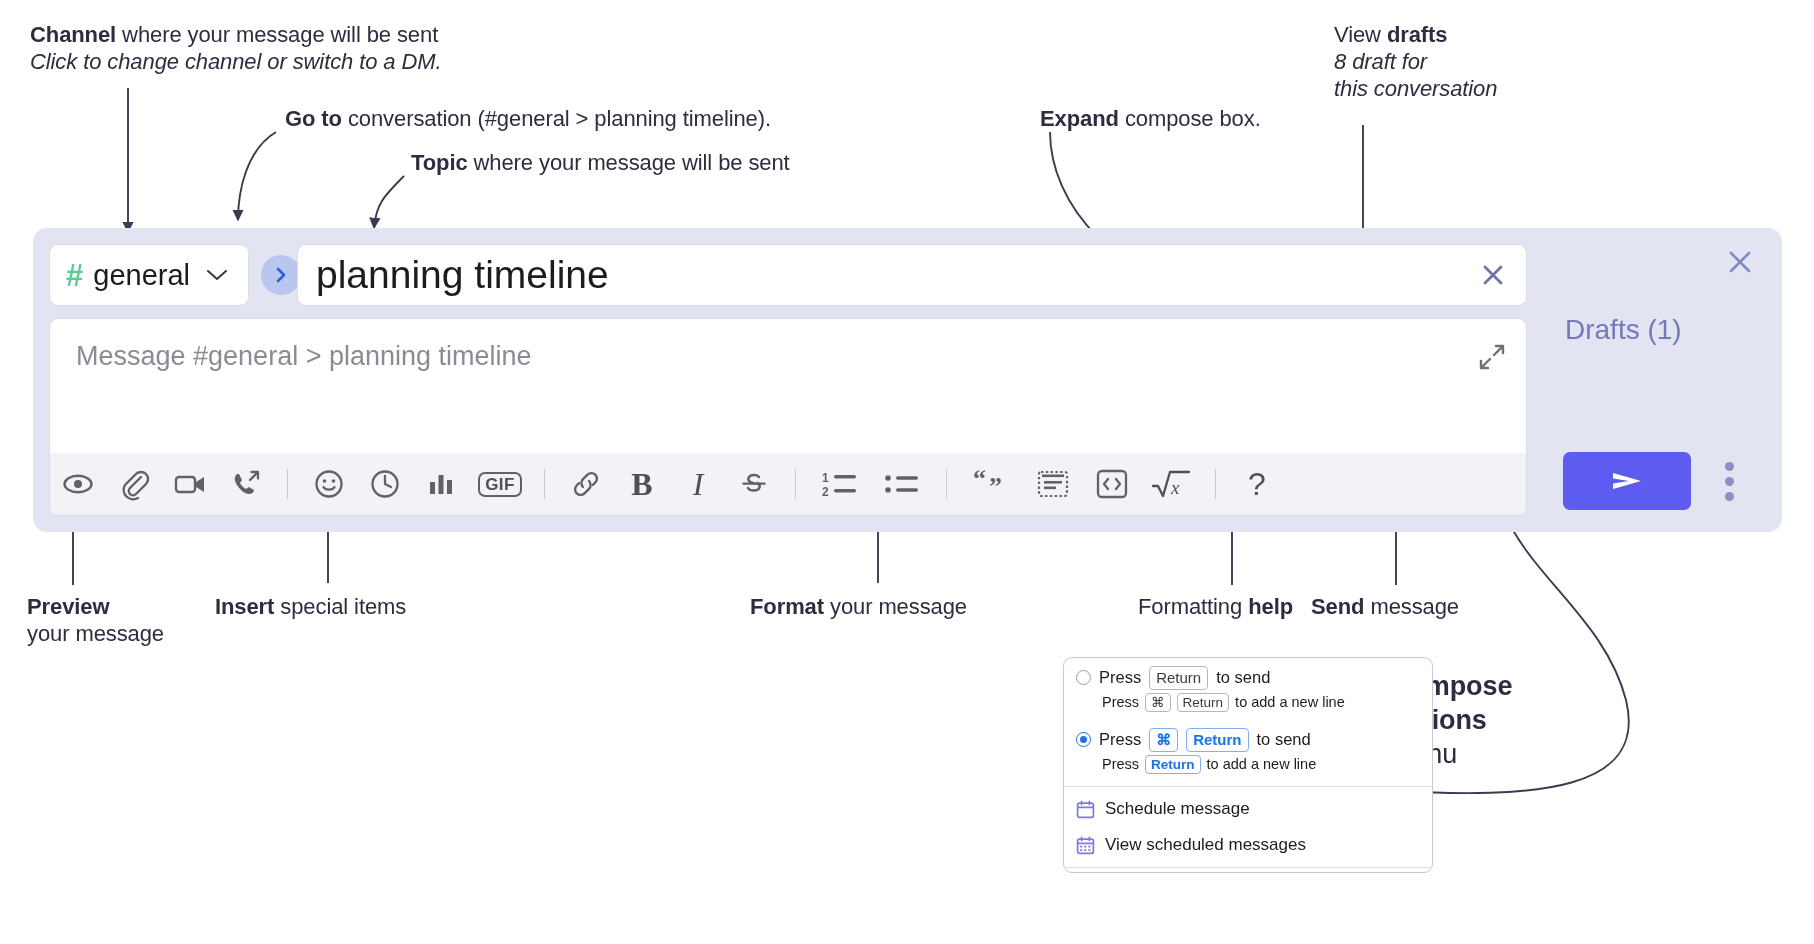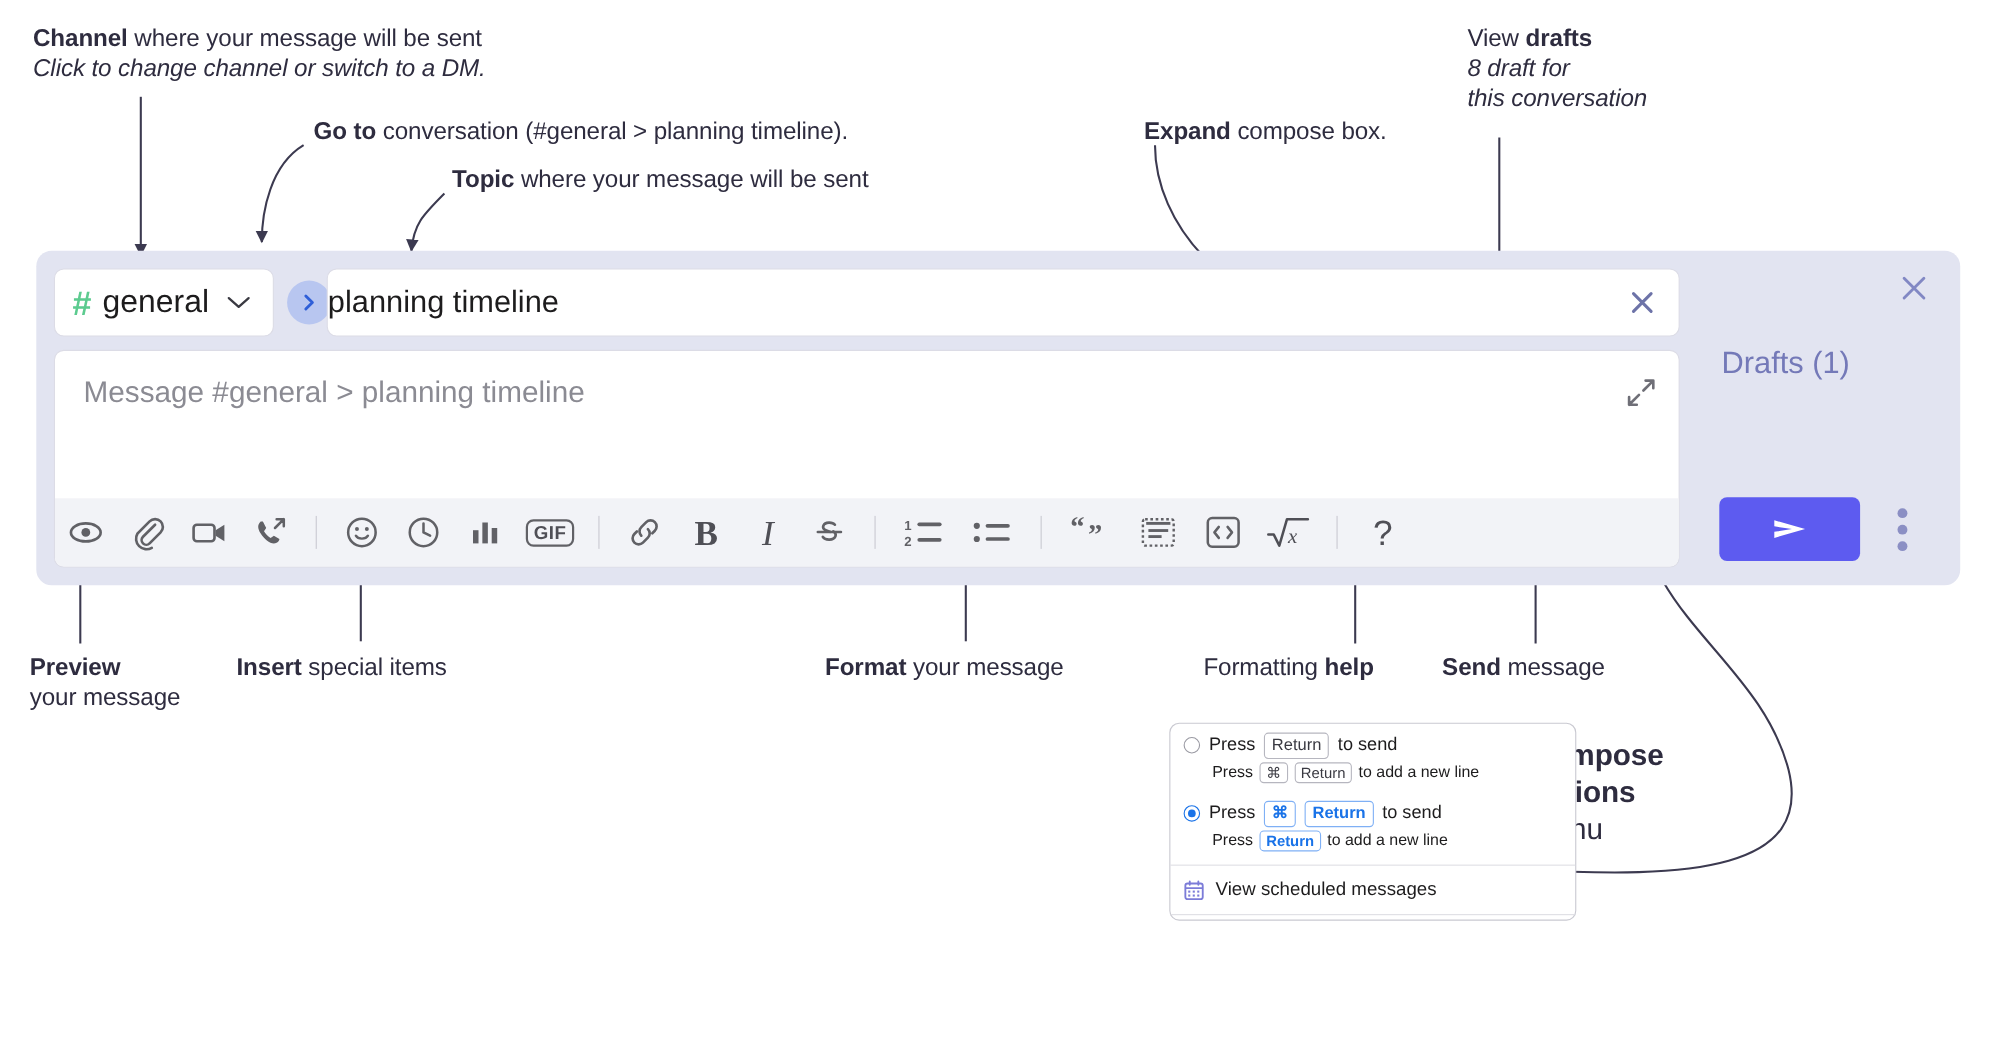--- a/index.html
+++ b/index.html
@@ -57,21 +57,21 @@
     display:flex;align-items:center;justify-content:center;
     flex:0 0 auto;
   }
   .topic-field{
     position:absolute;left:264px;top:16px;right:16px;height:62px;
     background:#fff;border:1px solid #dcdce6;border-radius:9px;
     display:flex;align-items:center;
     box-sizing:border-box;
   }
   .topic-text{
-    flex:1;font-size:28px;color:#1d1c1d;
+    flex:1;padding-left:18px;font-size:39px;color:#1d1c1d;
   }
   .topic-clear{
     width:58px;height:58px;display:flex;align-items:center;justify-content:center;
     flex:0 0 auto;margin-right:4px;
   }
   .msg-box{
     position:absolute;left:16px;top:90px;right:16px;bottom:16px;
     background:#fff;border:1px solid #dcdce6;border-radius:9px;
     box-sizing:border-box;overflow:hidden;text-align:right;
   }
@@ -203,21 +203,21 @@
 </div>
 
 <div class="abs ann" style="left:215px;top:594px;">
   <b>Insert</b><span> special items</span>
 </div>
 
 <div class="abs ann" style="left:750px;top:594px;">
   <b>Format</b><span> your message</span>
 </div>
 
-<div class="abs ann" style="left:1094px;top:594px;">
+<div class="abs ann" style="left:1138px;top:594px;">
   <span>Formatting </span><b>help</b>
 </div>
 
 <div class="abs ann" style="left:1311px;top:594px;">
   <b>Send</b><span> message</span>
 </div>
 
 <div class="abs ann ann-lg" style="left:1390px;top:670px;line-height:1.25;">
   <div><b>Compose</b></div>
   <div><b>options</b></div>
@@ -478,20 +478,30 @@
     </div>
     <div class="opt-sub">
       <span>Press</span>
       <span class="key sm blue">Return</span>
       <span>to add a new line</span>
     </div>
   </div>
 
   <div class="divider"></div>
 
+  <div class="mi">
+    <span class="ic">
+      <svg width="19" height="19" viewBox="0 0 19 19">
+          <rect x="1.6" y="3.2" width="15.8" height="14.2" rx="2" fill="none" stroke="#7c7cd8" stroke-width="1.7"></rect>
+          <path d="M1.6 7.4 L17.4 7.4" stroke="#7c7cd8" stroke-width="1.7"></path>
+          <path d="M5.6 1.4 L5.6 4.4 M13.4 1.4 L13.4 4.4" stroke="#7c7cd8" stroke-width="1.7" stroke-linecap="round"></path>
+        </svg>
+    </span>
+    <span>Schedule message</span>
+  </div>
 
   <div class="mi">
     <span class="ic">
       <svg width="19" height="19" viewBox="0 0 19 19">
           <rect x="1.6" y="3.2" width="15.8" height="14.2" rx="2" fill="none" stroke="#7c7cd8" stroke-width="1.7"></rect>
           <path d="M1.6 7.4 L17.4 7.4" stroke="#7c7cd8" stroke-width="1.7"></path>
           <path d="M5.6 1.4 L5.6 4.4 M13.4 1.4 L13.4 4.4" stroke="#7c7cd8" stroke-width="1.7" stroke-linecap="round"></path>
           <g fill="#7c7cd8">
             <rect x="4.2" y="9.6" width="1.9" height="1.9"></rect>
             <rect x="8.3" y="9.6" width="1.9" height="1.9"></rect>

